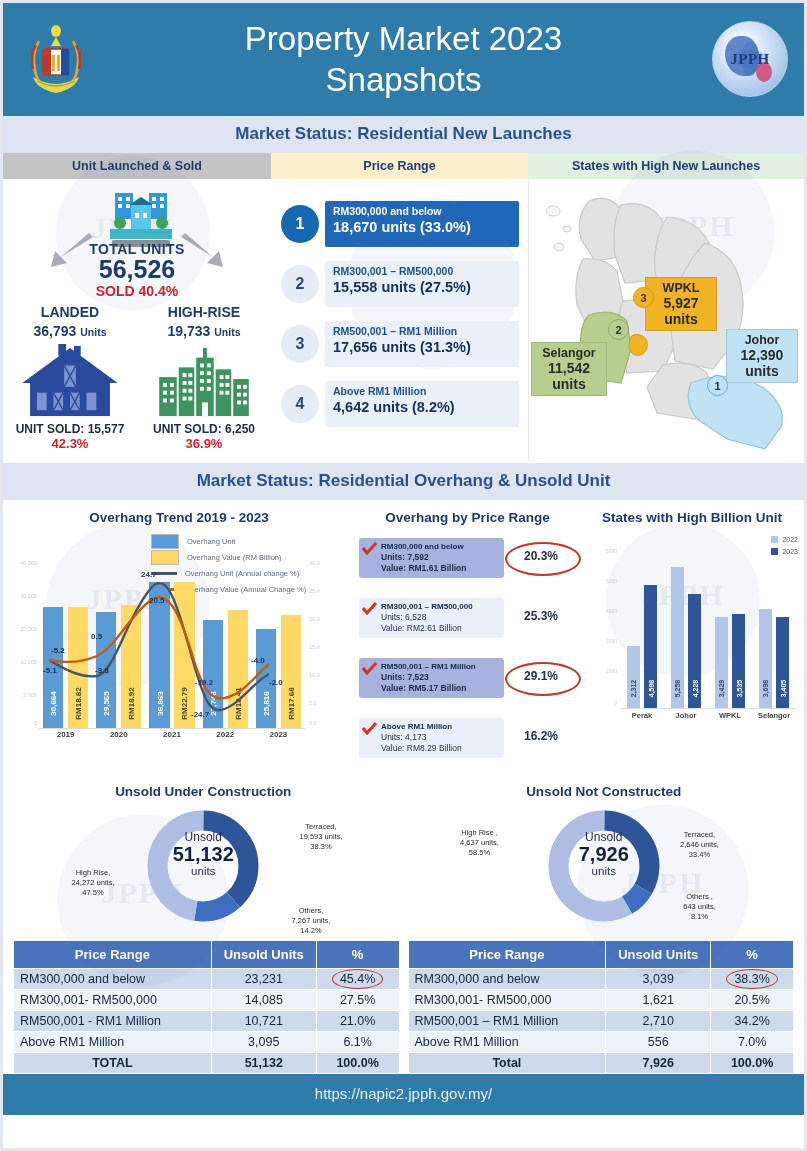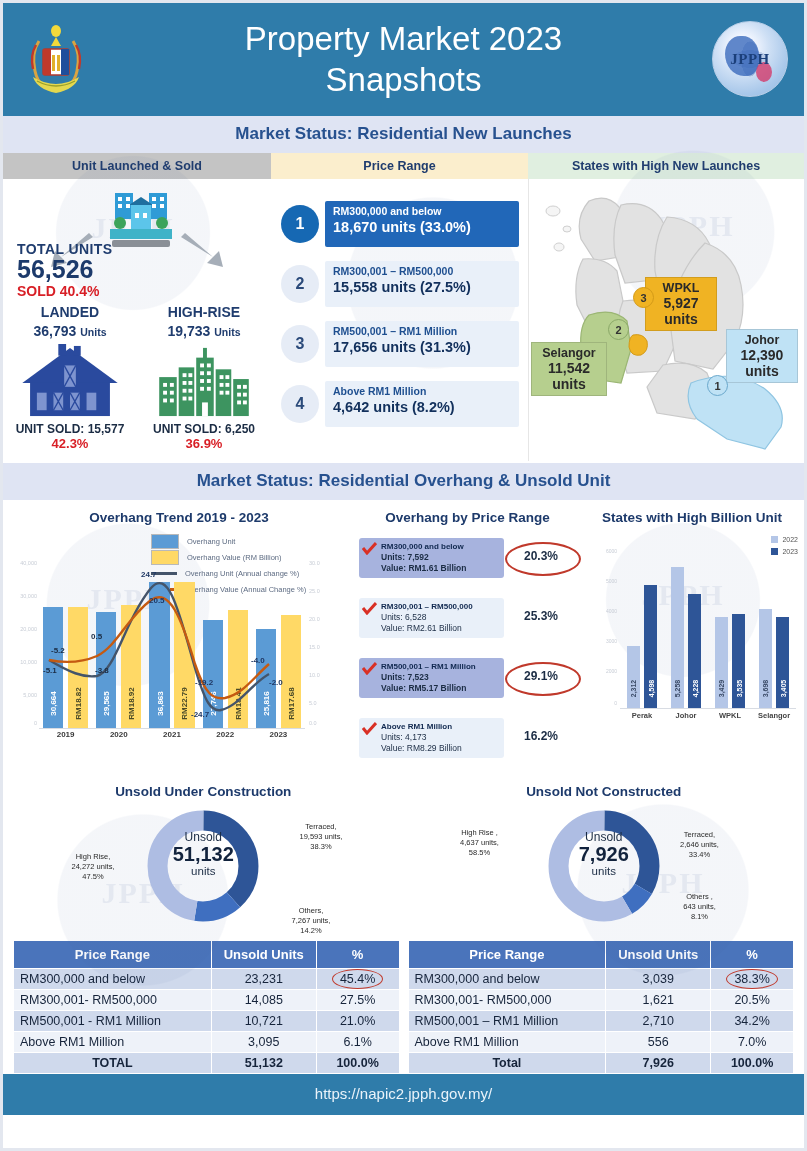--- a/index.html
+++ b/index.html
@@ -48,21 +48,21 @@
   .s1body{display:flex;height:282px;position:relative;}
   .pane{position:relative;}
   .pane-a{width:268px;}
   .pane-b{width:257px;}
   .pane-c{flex:1;border-left:1px solid #e6e6e6;}
 
   
   .bld{position:absolute;left:103px;top:10px;width:70px;height:62px;}
   .arrow{position:absolute;width:50px;height:36px;}
   .arrow svg{width:100%;height:100%;}
-  .totwrap{position:absolute;left:14px;right:0;top:62px;}
+  .totwrap{position:absolute;left:0;right:0;top:62px;text-align:center;}
   .totlbl{font-size:14px;font-weight:bold;color:#1f3c6e;letter-spacing:.4px;}
   .totval{font-size:25px;font-weight:bold;color:#1c3a6b;line-height:1.02;}
   .totsold{font-size:14px;font-weight:bold;color:#d81f26;}
   .half{position:absolute;top:125px;width:134px;text-align:center;}
   .half.l{left:0;} .half.r{left:134px;}
   .half .cat{font-size:14px;font-weight:bold;color:#1f3c6e;}
   .half .cnt{font-size:14px;font-weight:bold;color:#1f3c6e;margin-top:3px;}
   .half .cnt small{font-size:10.5px;font-weight:bold;}
   .house{margin:5px auto 0;}
   .usold{font-size:12px;font-weight:bold;color:#1b2c44;}
@@ -700,21 +700,21 @@
           <div class="a">Unsold</div>
           <div class="b">51,132</div>
           <div class="c">units</div>
         </div>
         <div class="dlbl" style="left:272px;top:42px;width:92px;white-space:pre-line">Terraced,
 19,593  units,
 38.3%</div>
         <div class="dlbl" style="left:262px;top:126px;width:92px;white-space:pre-line">Others,
 7,267  units,
 14.2%</div>
-        <div class="dlbl" style="left:40px;top:72px;width:100px;white-space:pre-line">High Rise,
+        <div class="dlbl" style="left:40px;top:88px;width:100px;white-space:pre-line">High Rise,
 24,272 units,
 47.5%</div>
       </div>
 
       <div class="dcol">
         <div class="dtitle">Unsold Not Constructed</div>
         <div class="donut">
           <svg width="120" height="120" viewBox="0 0 42 42">
             <circle cx="21" cy="21" r="15.9155" fill="transparent" stroke="#2e5597" stroke-width="7" stroke-dasharray="33.4 66.6" stroke-dashoffset="25"></circle>
             <circle cx="21" cy="21" r="15.9155" fill="transparent" stroke="#3f6fc0" stroke-width="7" stroke-dasharray="8.1 91.9" stroke-dashoffset="-8.4"></circle>

